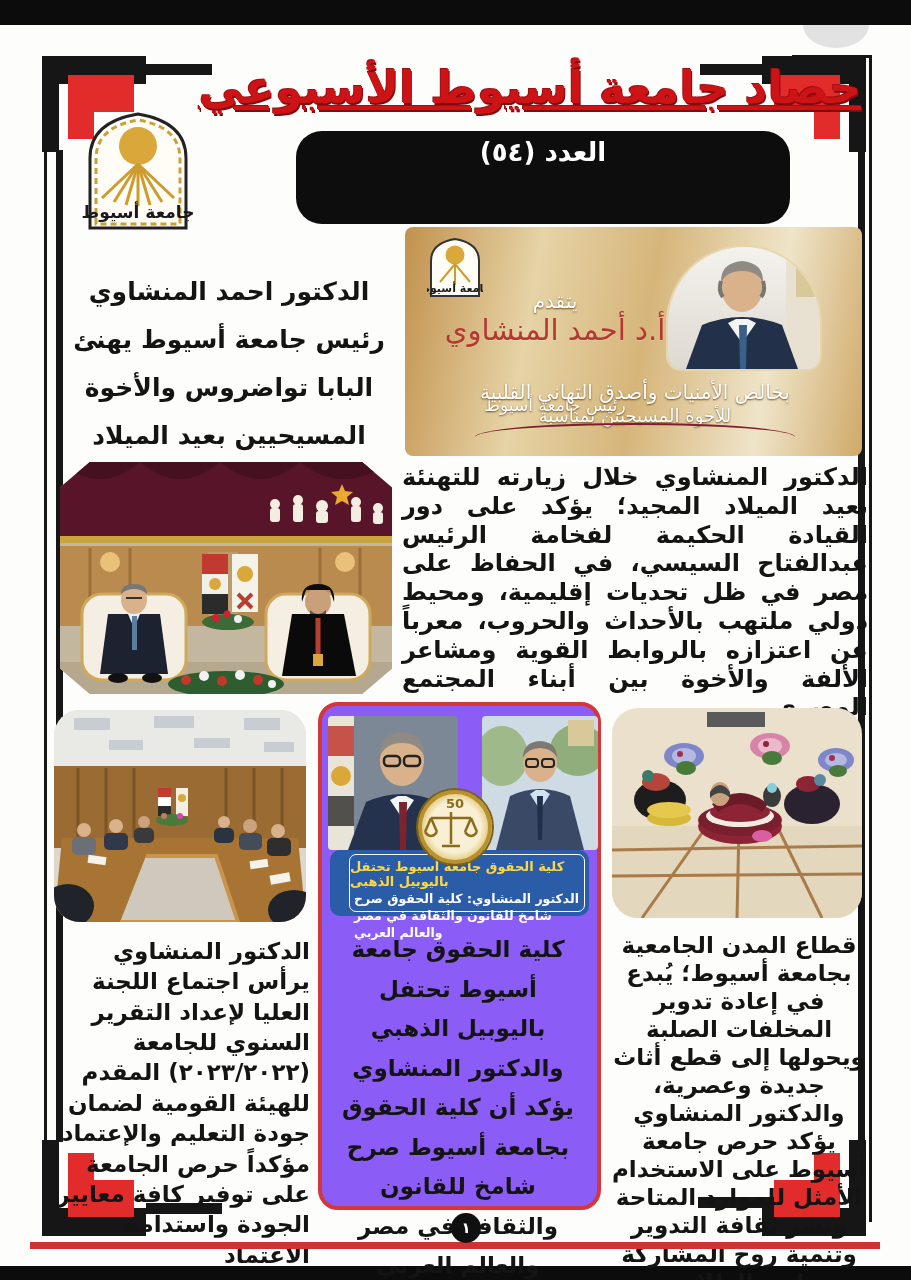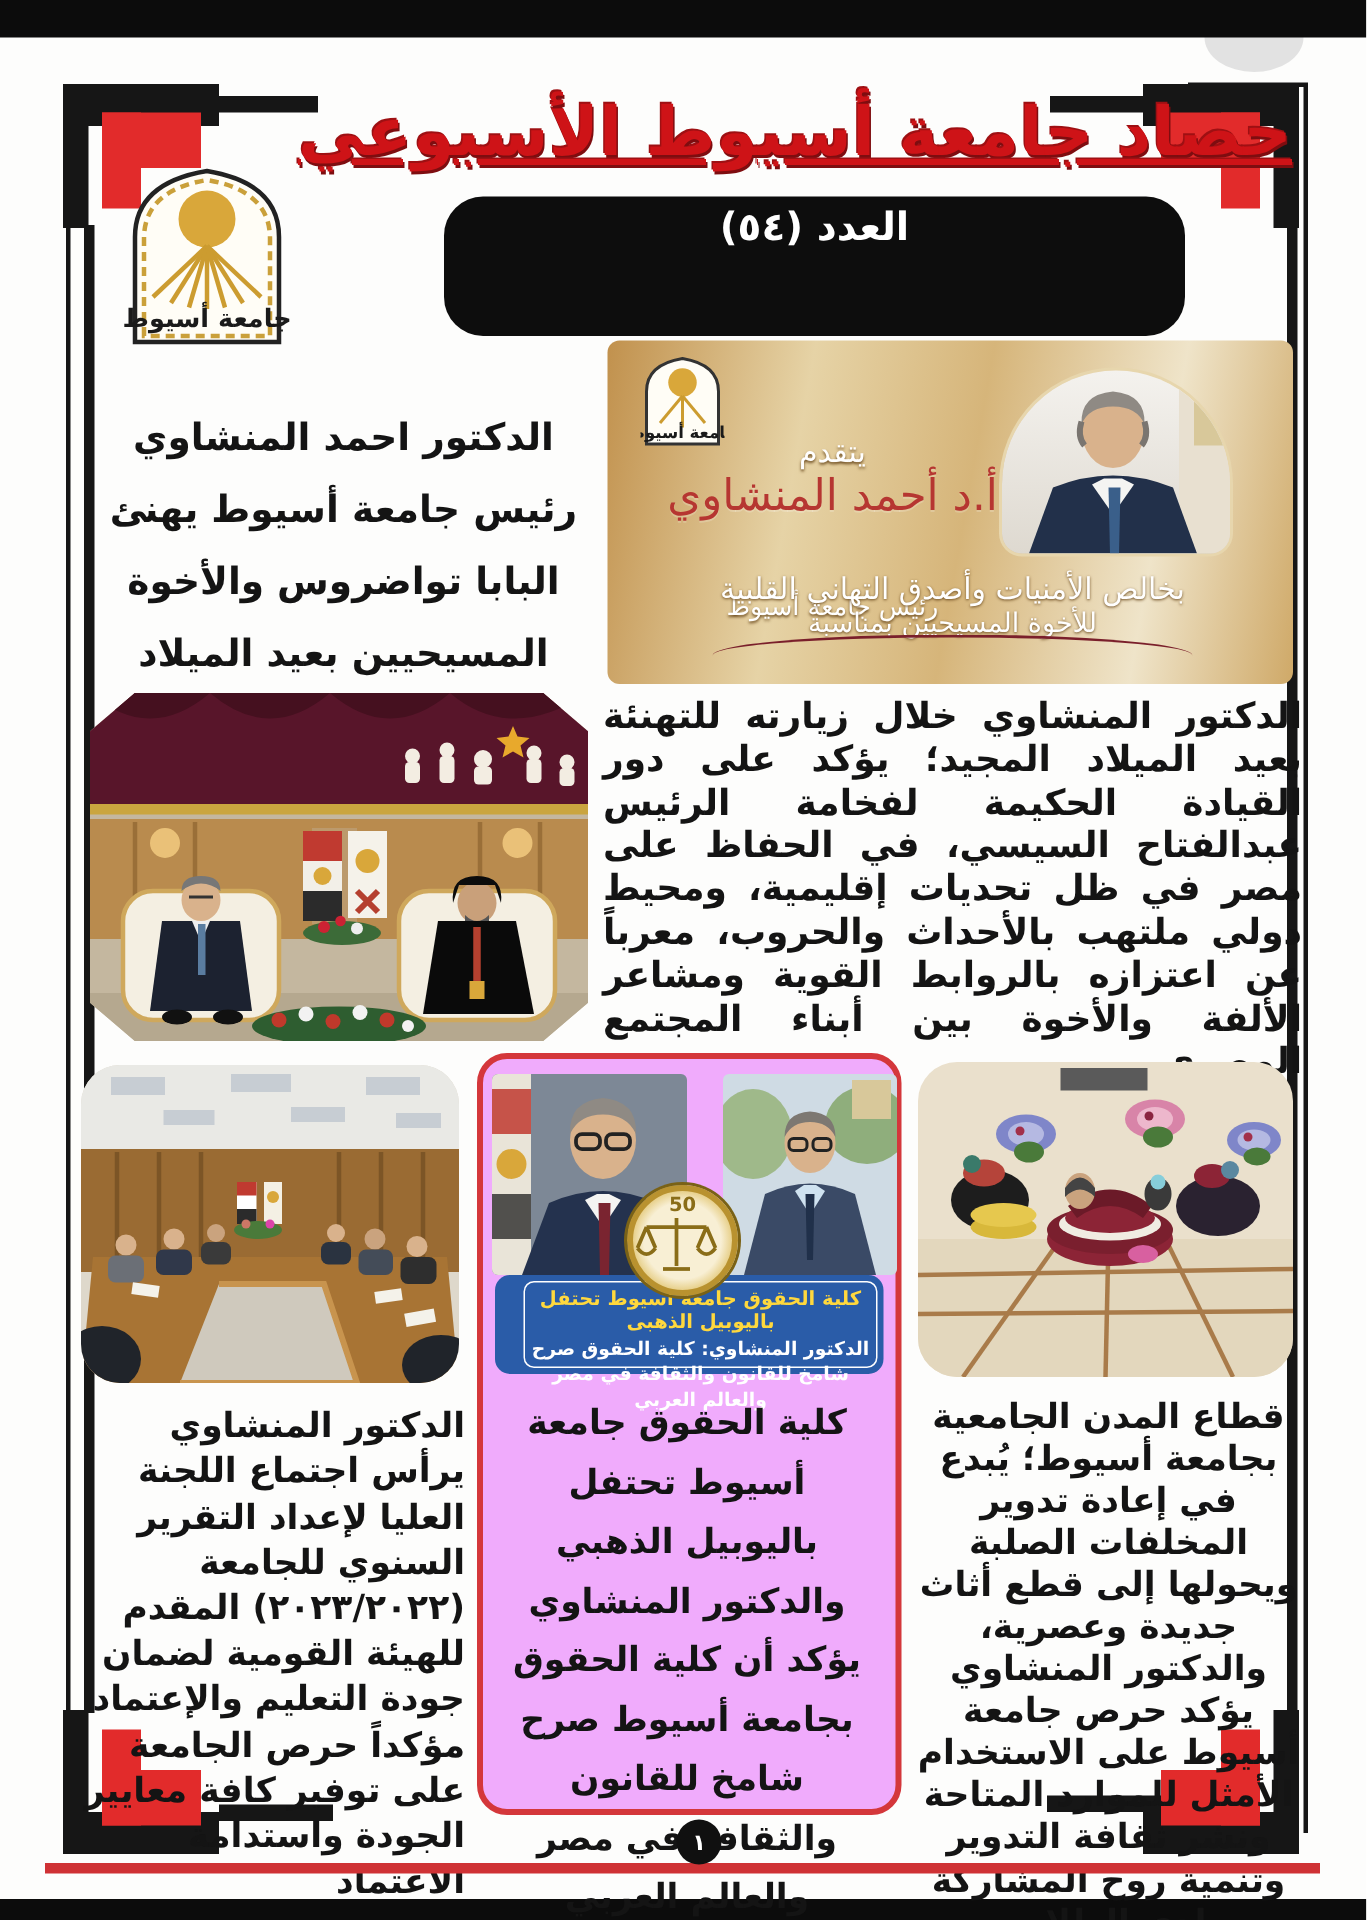--- a/index.html
+++ b/index.html
@@ -47,24 +47,24 @@
   .photo{position:absolute;overflow:hidden;}
   .oct{clip-path:polygon(9% 0,91% 0,100% 11%,100% 89%,91% 100%,9% 100%,0 89%,0 11%);}
   
   #visit-par{left:402px;top:463px;width:466px;font-size:24px;line-height:1.20;
       text-align:justify;text-align-last:right;}
   
   #quality-txt{left:50px;top:936px;width:260px;font-size:23px;line-height:1.32;text-align:right;}
   #recycle-txt{left:606px;top:931px;width:266px;font-size:23px;line-height:1.22;text-align:center;}
   
   #law-card{left:318px;top:702px;width:283px;height:508px;border:4px solid #d4373b;border-radius:20px;
-      background:#f0abfc;box-sizing:border-box;}
+      background:#8b5cf6;box-sizing:border-box;}
   #law-blue{left:8px;top:144px;width:259px;height:66px;background:#2a5ca8;border-radius:10px;}
   #law-blue .inner{position:absolute;left:4px;top:4px;right:4px;bottom:4px;border:1.5px solid #fff;
-      border-radius:7px;text-align:center;margin-left:15px;}
+      border-radius:7px;text-align:left;margin-left:15px;}
   #law-blue .t1{display:block;color:#ffd83d;font-size:13px;font-weight:700;margin-top:4px;}
   #law-blue .t2{display:block;color:#fff;font-size:12.5px;font-weight:700;margin-top:2px;line-height:1.35;padding:0 4px;}
   #law-body{left:10px;top:224px;width:252px;font-size:23px;line-height:1.72;text-align:center;}
   #jubilee{left:96px;top:84px;width:66px;height:66px;border-radius:50%;background:radial-gradient(#f8efd4 55%,#e3c878 75%,#caa23c 100%);
       border:4px solid #b9922f;box-shadow:0 0 0 2px #7a6216;z-index:5;text-align:center;}
   #jubilee .n50{position:absolute;left:0;right:0;top:2px;font-size:13px;font-weight:700;color:#8a6d18;}
   
   #footer-line{left:30px;top:1242px;width:850px;height:7px;background:#cf3235;}
   #page-badge{left:451px;top:1213px;width:30px;height:30px;border-radius:50%;background:#101010;color:#fff;
       text-align:center;font-size:15px;line-height:30px;font-weight:700;}

